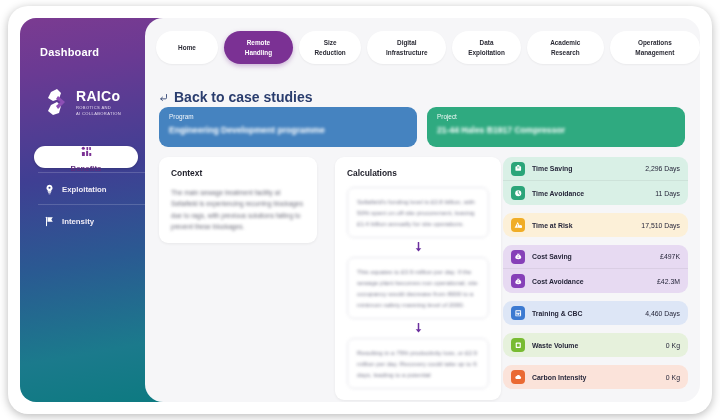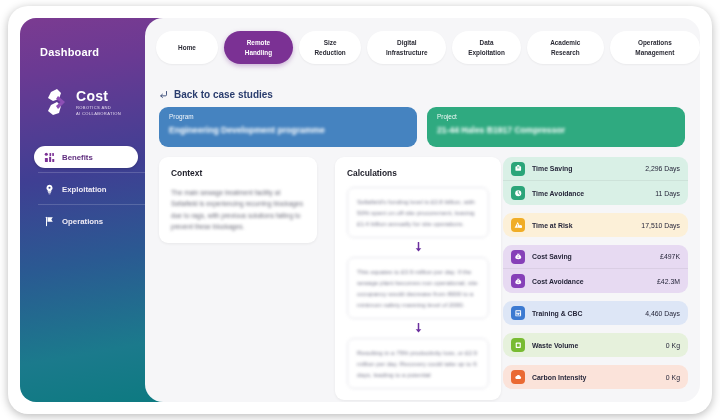--- a/index.html
+++ b/index.html
@@ -62,20 +62,21 @@
     height: 22px; padding: 0 10px;
     margin-bottom: 10px;
     border-radius: 11px;
     color: #f0ecf6; font-size: 7.8px; font-weight: bold;
     white-space: nowrap;
   }
   .nav-item.active {
     background: #ffffff; color: #5f2d7e;
     width: 104px;
     box-shadow: 0 1px 3px rgba(0,0,0,0.18);
+    flex-direction: column;
   }
   .nav-item.divided::before {
     content: ""; position: absolute;
     left: 4px; right: 6px; top: -6px; height: 1px;
     background: rgba(255,255,255,0.17);
   }
   .nav-ico { width: 11px; height: 11px; flex: none; display: block; }
 
   
   .main {
@@ -105,21 +106,21 @@
   }
   .tab.active {
     background: #7b3194; color: #ffffff;
     box-shadow: 0 2px 5px rgba(123,49,148,0.35);
   }
 
   
   .back-link {
     position: absolute; left: 14px; top: 71px;
     display: flex; align-items: center; gap: 6px;
-    font-size: 10px; font-weight: bold; color: #2a3d6e;
+    font-size: 14px; font-weight: bold; color: #2a3d6e;
   }
   .back-ico { width: 9px; height: 9px; display: block; }
 
   
   .banners {
     position: absolute; left: 14px; top: 89px;
     display: flex; gap: 10px;
   }
   .banner {
     width: 258px; height: 40px;
@@ -214,21 +215,21 @@
 
     <div class="sidebar-title">Dashboard</div>
 
     <div class="logo-block">
       <svg class="logo-mark" viewBox="0 0 28 30">
         <path d="M9 4 L15 1 L19 5 L17 11 L11 13 L6 10 Z" fill="#ffffff"></path>
         <path d="M9 17 L15 14 L19 18 L17 25 L11 27 L6 23 Z" fill="#ffffff"></path>
         <path d="M16 8 L23 14 L16 21 L14 18 L18.5 14 L14 11 Z" fill="#8d4fb5"></path>
       </svg>
       <div class="logo-text">
-        <div class="logo-name">Cost</div>
+        <div class="logo-name">RAICo</div>
         <div class="logo-tag1">ROBOTICS AND</div>
         <div class="logo-tag2">AI COLLABORATION</div>
       </div>
     </div>
 
     <div class="nav">
 
       <div class="nav-item active">
         <svg class="nav-ico" viewBox="0 0 12 12">
           <circle cx="2.5" cy="2.5" r="1.7" fill="#7b3194"></circle>
@@ -250,21 +251,21 @@
           <circle cx="6" cy="4.1" r="1.15" fill="#3f4a8f"></circle>
         </svg>
         <span>Exploitation</span>
       </div>
 
       <div class="nav-item divided">
         <svg class="nav-ico" viewBox="0 0 12 12">
           <rect x="2.2" y="0.9" width="1.1" height="10.2" rx="0.5" fill="#ffffff"></rect>
           <path d="M3.8 1.4 H9.6 L8 3.9 L9.6 6.3 H3.8 Z" fill="#ffffff"></path>
         </svg>
-        <span>Operations</span>
+        <span>Intensity</span>
       </div>
 
     </div>
   </div>
 
   <div class="main">
 
     <div class="tabs">
       <div class="tab">Home</div>
       <div class="tab active">Remote Handling</div>

